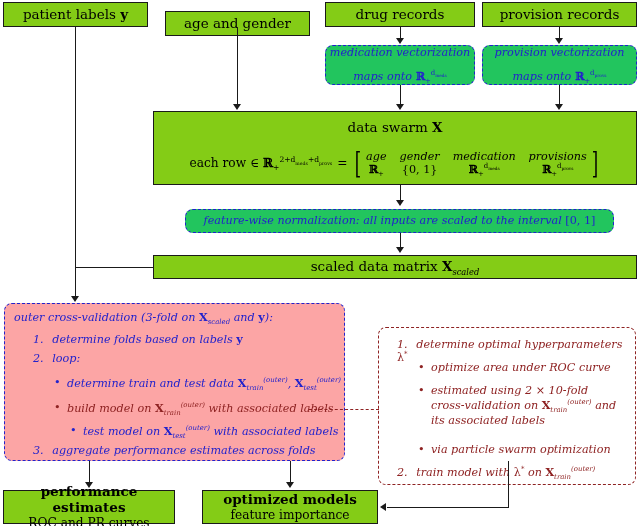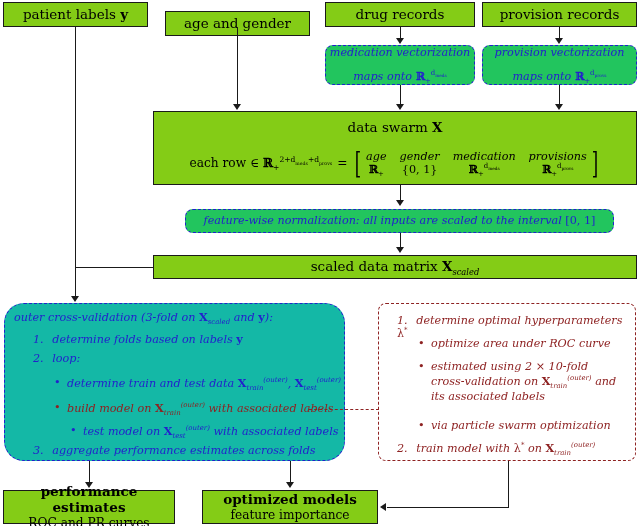--- a/index.html
+++ b/index.html
@@ -9,23 +9,23 @@
 
   
   .box{position:absolute;box-sizing:border-box;border:1.6px solid #1a1a1a;background:#84cc16;
        display:flex;flex-direction:column;align-items:center;justify-content:center;
        text-align:center;line-height:1.18;}
   .dashed-blue{position:absolute;box-sizing:border-box;border:1.7px dashed #2222cc;
        border-radius:8px;background:#22c55e;color:#2222cc;font-style:italic;
        display:flex;flex-direction:column;align-items:center;justify-content:center;
        text-align:center;line-height:1.3;gap:8px;}
   .dashed-red{position:absolute;box-sizing:border-box;border:1.7px dashed #8e2222;
-       border-radius:8px;background:#fff;color:#8e2222;font-style:italic;}
+       border-radius:8px;background:#fff;color:#8e2222;font-style:italic;margin-top:24px;}
   .cvbox{position:absolute;box-sizing:border-box;border:1.7px dashed #2222cc;
-       border-radius:20px;background:#14b8a6;color:#2222cc;font-style:italic;}
+       border-radius:8px;background:#fca5a5;color:#2222cc;font-style:italic;}
 
   .t13{font-size:13.5px;}
   .t12{font-size:12.2px;}
   .t11{font-size:11.2px;}
   .bold{font-weight:bold;}
   sub,sup{font-size:.62em;line-height:0;font-style:normal;}
   .up{font-style:normal;}
 
   
   .vline{position:absolute;width:0;border-left:1.5px solid #1a1a1a;}

